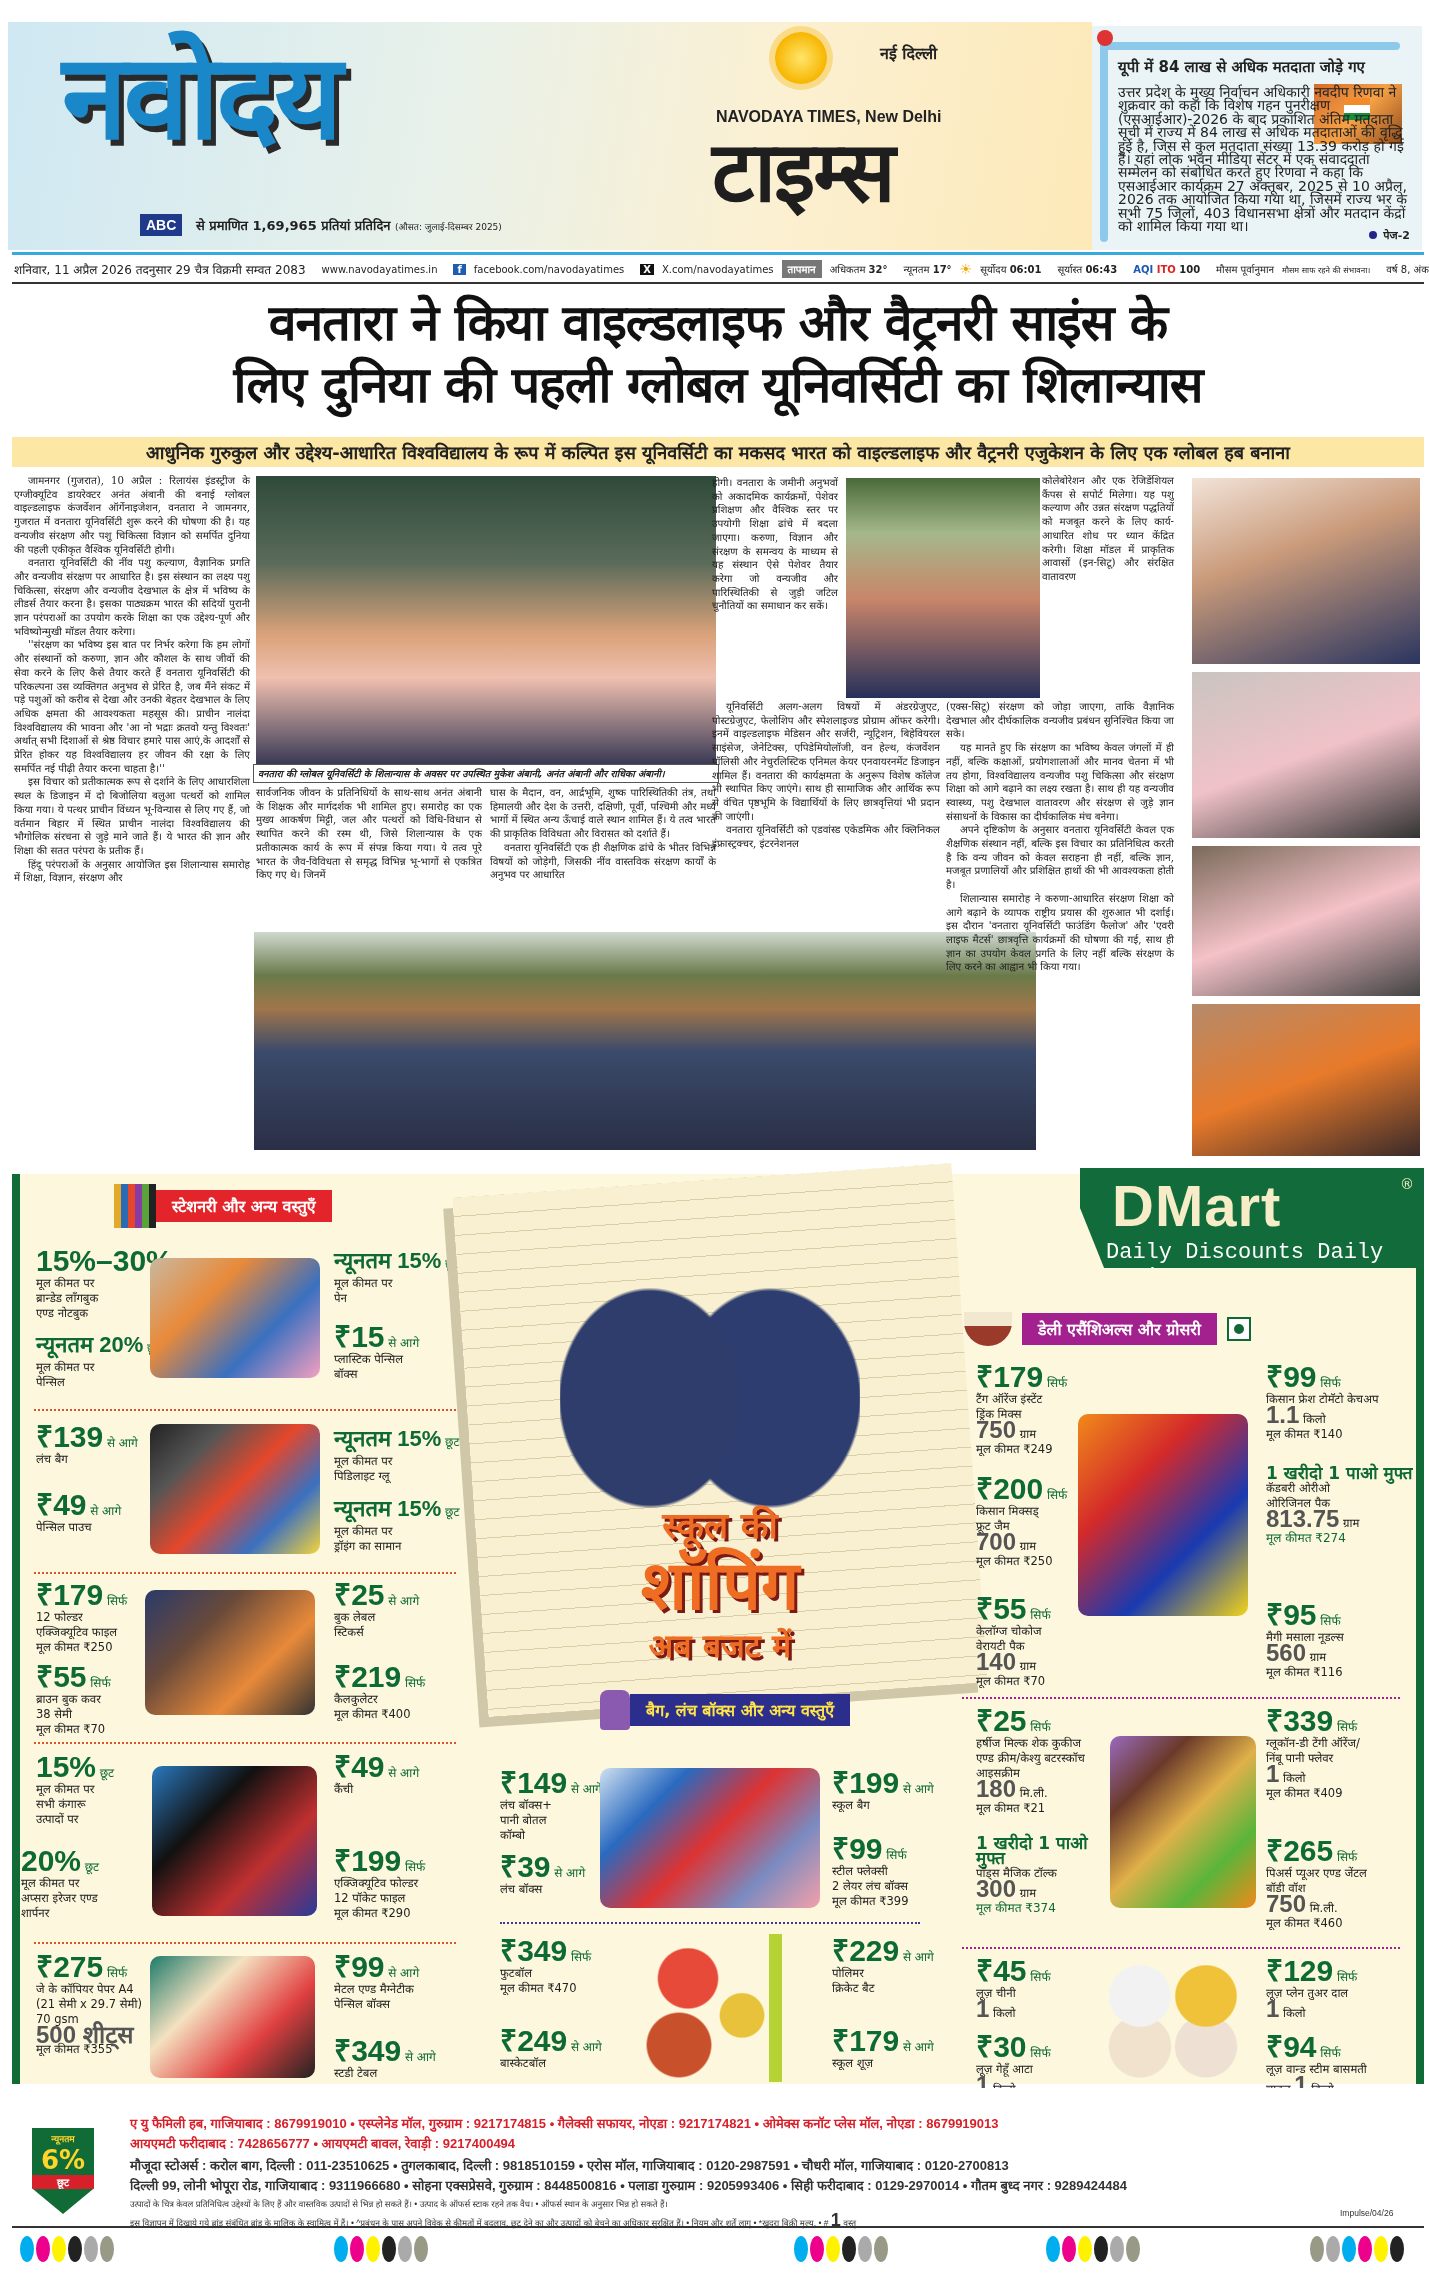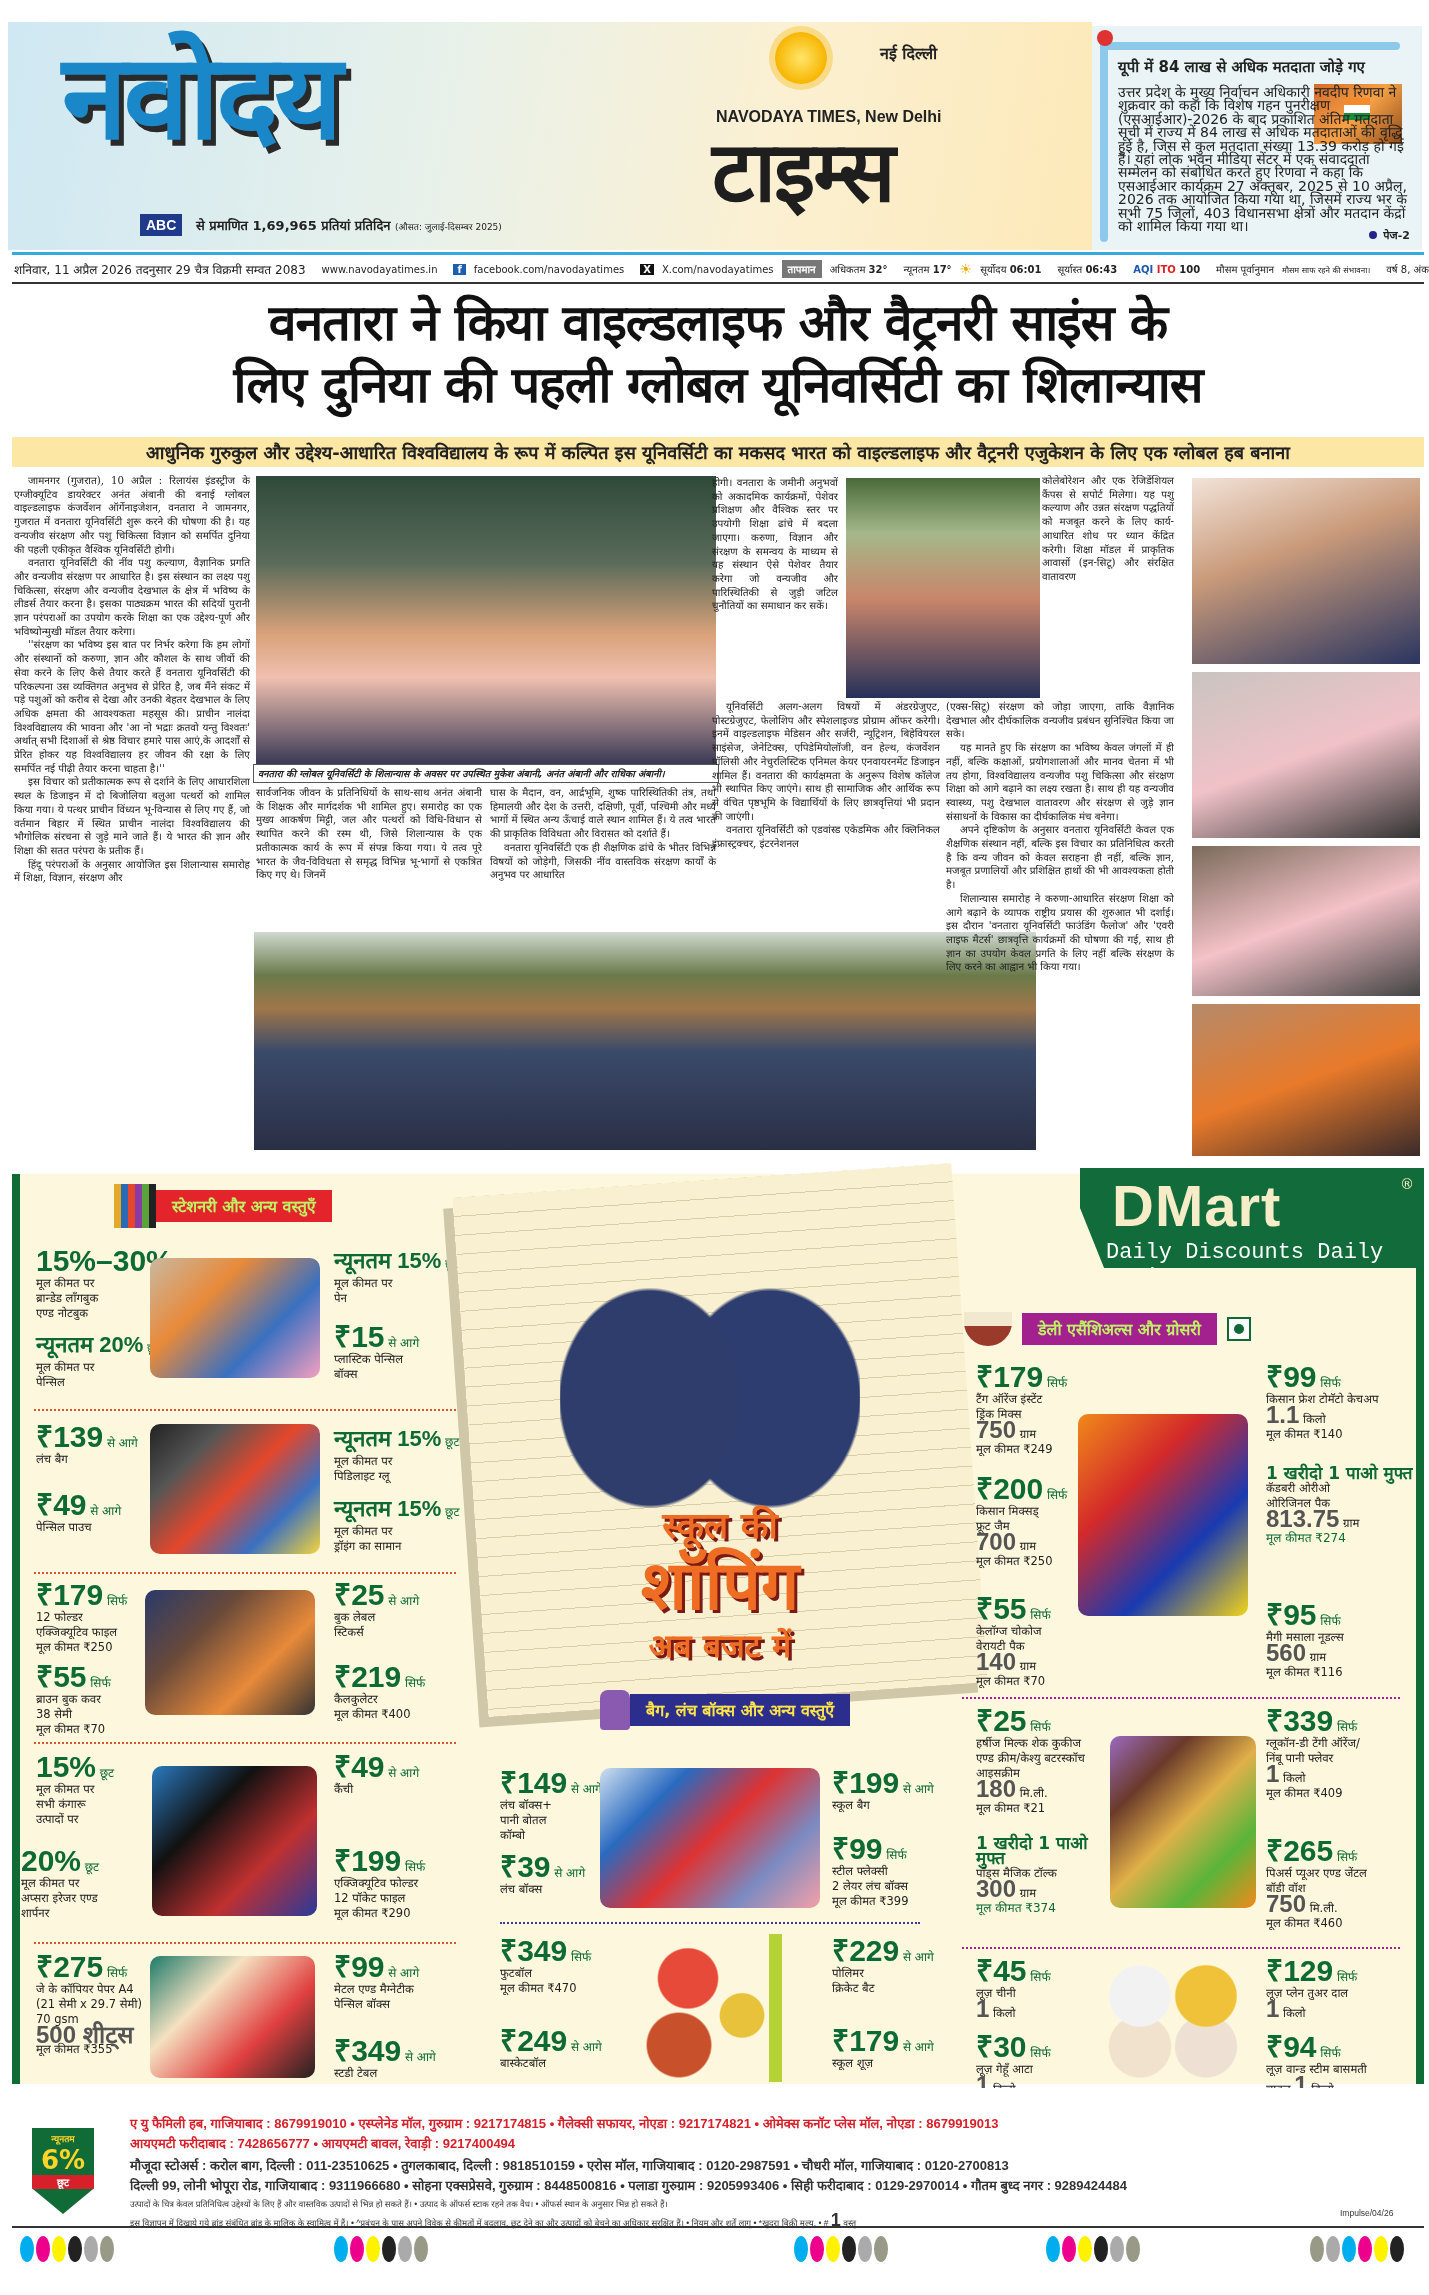--- a/index.html
+++ b/index.html
@@ -40,21 +40,21 @@
 .col p{text-indent:14px}
 .col p.noi{text-indent:0}
 .photo{background:#888;overflow:hidden}
 .caption{font-size:9.5px;font-style:italic;font-weight:bold;border:1px solid #555;padding:2px 4px;background:#fff}
 
 .ad{left:12px;top:1174px;width:1412px;height:910px;background:#fdf8dd;border-left:8px solid #116b37;border-right:8px solid #116b37}
 .dmart{left:1080px;top:1168px;width:344px;height:100px;background:#126b3a;clip-path:polygon(0 0,100% 0,100% 100%,7% 100%,0 40%)}
 .dmart .name{position:absolute;left:32px;top:4px;font-family:"Liberation Sans",sans-serif;font-size:58px;color:#f6ecc8;font-weight:bold;letter-spacing:1px}
 .dmart .tag{position:absolute;left:26px;top:72px;font-family:Liberation Mono, monospace;font-size:22px;color:#ffffff}
 .dmart .reg{position:absolute;right:10px;top:8px;font-size:14px;color:#f6ecc8}
-.banner{color:#bef264;font-weight:bold;font-size:16px;padding:5px 16px;display:inline-block}
+.banner{color:#ffffff;font-weight:bold;font-size:16px;padding:5px 16px;display:inline-block}
 .offer{position:absolute;color:#222;font-size:11.5px;line-height:15px}
 .offer .big{color:#0e6a34;font-weight:bold;font-size:30px;line-height:30px;font-family:"Liberation Sans",sans-serif}
 .offer .lbl{color:#0e6a34;font-size:12px}
 .offer .qty{color:#555;font-weight:bold;font-size:24px;font-family:"Liberation Sans",sans-serif}
 .offer .green{color:#0e6a34;font-weight:bold;font-size:17px}
 .dot{position:absolute;height:0;border-top:2px dotted #d9552b}
 .dotb{position:absolute;height:0;border-top:2px dotted #3b3b9a}
 .prodimg{position:absolute;border-radius:10px}
 
 .notebook{left:470px;top:1180px;width:500px;height:520px;background:repeating-linear-gradient(180deg,#f8f0d0 0 18px,#d9cfa7 18px 19px);transform:rotate(-4deg);box-shadow:-10px 10px 0 #cfc7a8}

